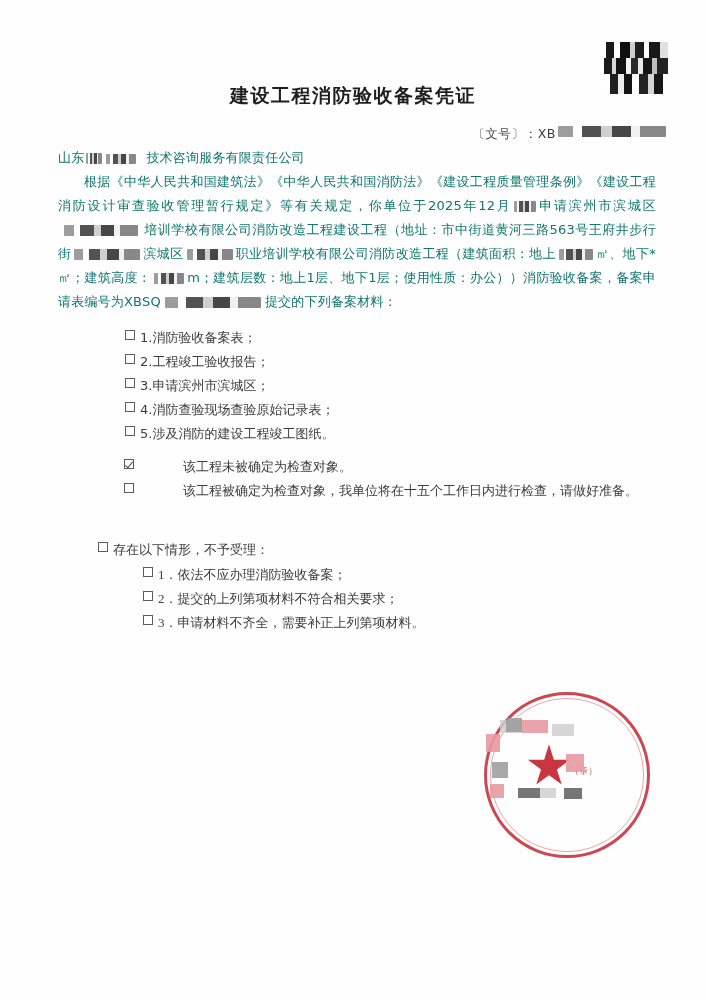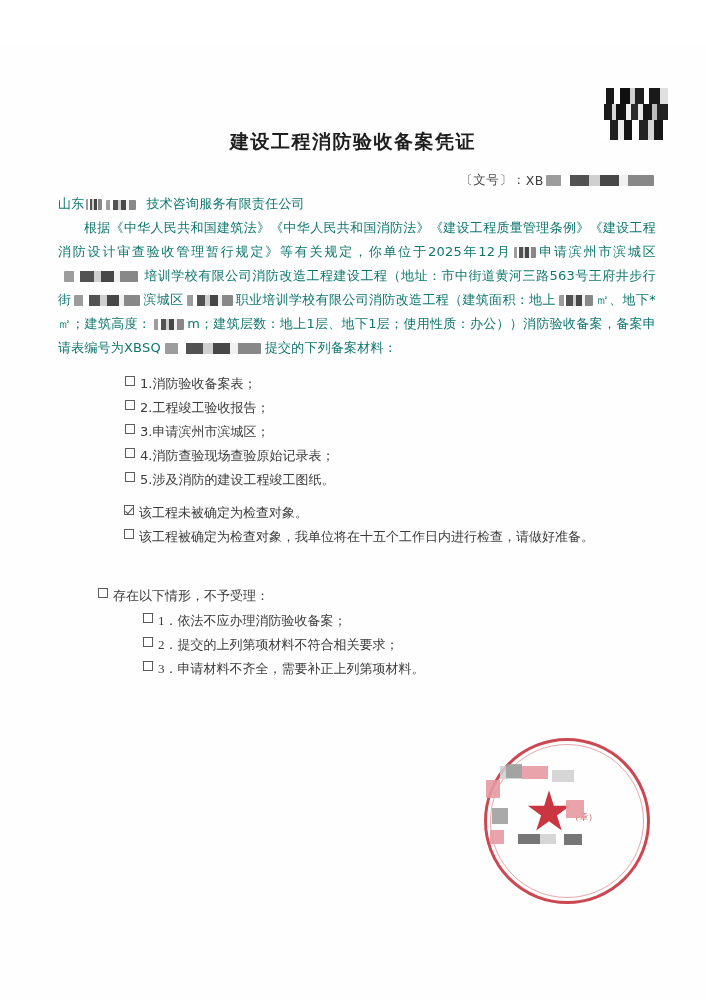--- a/index.html
+++ b/index.html
@@ -14,21 +14,20 @@
     overflow: hidden;
     font-family: "DejaVu Sans", "Liberation Sans", sans-serif;
     color: #3a3a3a;
     -webkit-font-smoothing: antialiased;
   }
 
   .page {
     position: absolute;
     inset: 0;
     background: #fefefe;
-    margin-top: 46px;
   }
 
   
   .qr-block {
     position: absolute;
     left: 600px;
     top: 42px;
     width: 68px;
     height: 52px;
     background:
@@ -76,25 +75,25 @@
     letter-spacing: 1.5px;
     color: #1e1e1e;
   }
 
   
   .docnum-row {
     position: absolute;
     left: 0;
     top: 126px;
     width: 706px;
-    padding-right: 52px;
+    padding-right: 40px;
     box-sizing: border-box;
     display: flex;
     justify-content: flex-end;
-    align-items: center;
+    align-items: flex-start;
     font-size: 12.5px;
     color: #4a4a4a;
     letter-spacing: 0.6px;
   }
   .docnum-label { white-space: pre; }
   .docnum-value {
     white-space: pre;
     color: #3d3d3d;
   }
   .redact-inline {
@@ -164,21 +163,21 @@
     width: 3px;
     height: 7px;
     border-right: 1.4px solid #4a4a4a;
     border-bottom: 1.4px solid #4a4a4a;
     transform: rotate(40deg);
   }
   .cb-text { display: inline-block; text-align: center; }
 
   .materials-list { left: 125px; top: 326px; }
   .decision-list  { left: 98px;  top: 455px; }
-  .decision-list .sub { margin-left: 26px; }
+  .decision-list .sub { margin-left: 26px; gap: 44px; }
   .reject-head    { left: 98px;  top: 538px; }
   .reject-list    { left: 143px; top: 563px; font-family: Liberation Serif, serif; }
 
   
   .seal {
     position: absolute;
     left: 484px;
     top: 692px;
     width: 166px;
     height: 166px;

